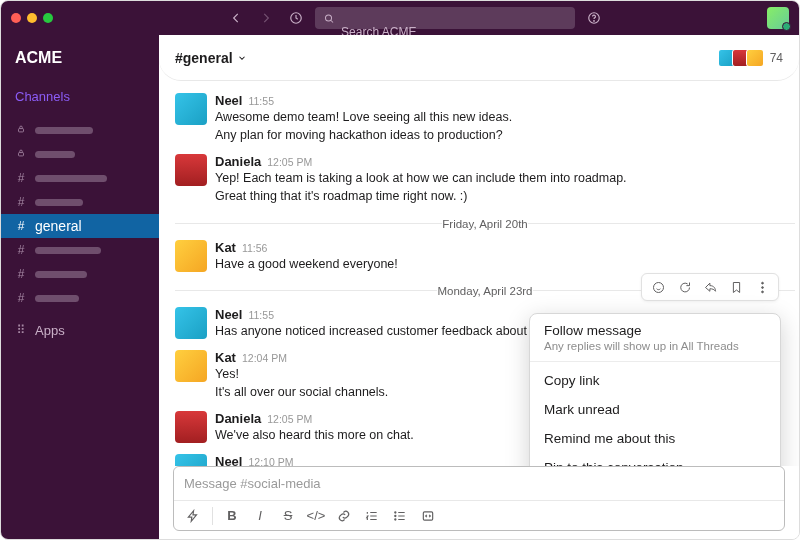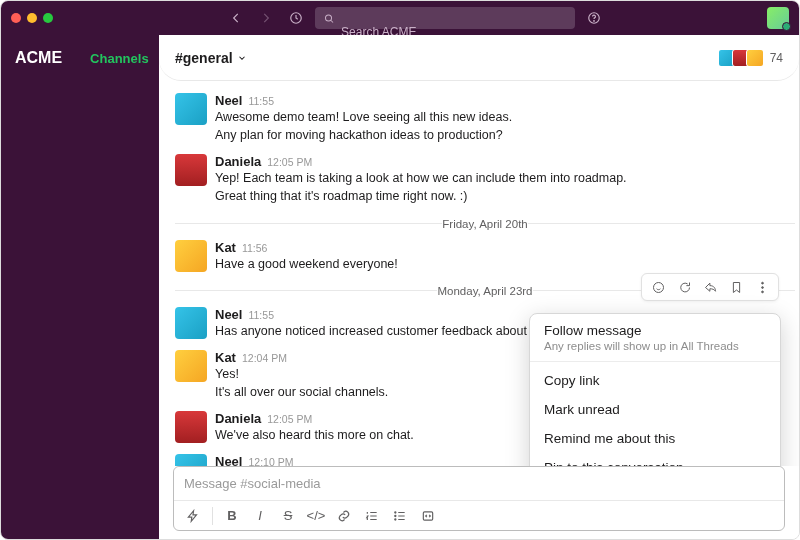--- a/index.html
+++ b/index.html
@@ -10,23 +10,23 @@
   .dot.red { background: #ff5f56; } .dot.yel { background: #ffbd2e; } .dot.grn { background: #27c93f; }
   .tb-spacer { flex:1; }
   .tb-icon { color: #c9b0c7; width: 22px; height:22px; display:flex;align-items:center;justify-content:center; cursor:pointer; border-radius:4px;}
   .tb-icon svg { width:14px; height:14px; stroke:#c9b0c7; fill:none; stroke-width:2;}
   .search { display:flex; align-items:center; background: #5d3b5b; border-radius:4px; height:22px; padding:0 8px; width: 260px; color:#c9b0c7; gap:6px;}
   .search input { background:transparent; border:none; outline:none; color:#e8d8e6; font-size:12px; width:100%;margin-top:28px;}
   .search input::placeholder { color:#c9b0c7;}
   .avatar-top { width:22px; height:22px; border-radius:4px; background:linear-gradient(135deg,#8e6,#6c9); position:relative;}
   .avatar-top::after{content:"";position:absolute;right:-2px;bottom:-2px;width:7px;height:7px;border-radius:50%;background:#2bac76;border:1.5px solid #3b1238;}
   .shell { display:flex; height: calc(540px - 34px);}
-  .sidebar { width: 158px; background:#3b1238; color:#c9b0c7; padding:10px 0 0 0; display:flex; flex-direction:row;}
+  .sidebar { width: 158px; background:#3b1238; color:#c9b0c7; padding:10px 0 0 0; display:flex; flex-direction:column;}
   .ws-name { color:#fff; font-weight:800; font-size:16px; padding:4px 14px 16px;}
-  .sb-head { color:#22c55e; font-size:13px; padding:6px 14px; font-weight:700;}
+  .sb-head { color:#8b5cf6; font-size:13px; padding:6px 14px; font-weight:400;}
   .sb-item { display:flex; align-items:center; gap:8px; padding:4px 14px; height:24px; cursor:pointer;}
   .sb-item .pre { width:12px; text-align:center; color:#a587a3; font-size:12px;}
   .sb-item .bar { height:7px; border-radius:4px; background:#6f4e6d;}
   .sb-item.active { background:#1164a3; color:#fff;}
   .sb-item.active .pre{color:#fff;}
   .sb-item.named span.lbl{color:#fff; font-size:14px;}
   .sb-gap { height:8px;}
   .main { flex:1; display:flex; flex-direction:column; background:#fff; position:relative;}
   .chan-header { height:46px; border-bottom:1px solid #e8e8e8; display:flex; align-items:center; padding:0 16px; justify-content:space-between;border-radius:22px;}
   .chan-title { font-weight:800; font-size:14px; display:flex; align-items:center; gap:4px; cursor:pointer;}

